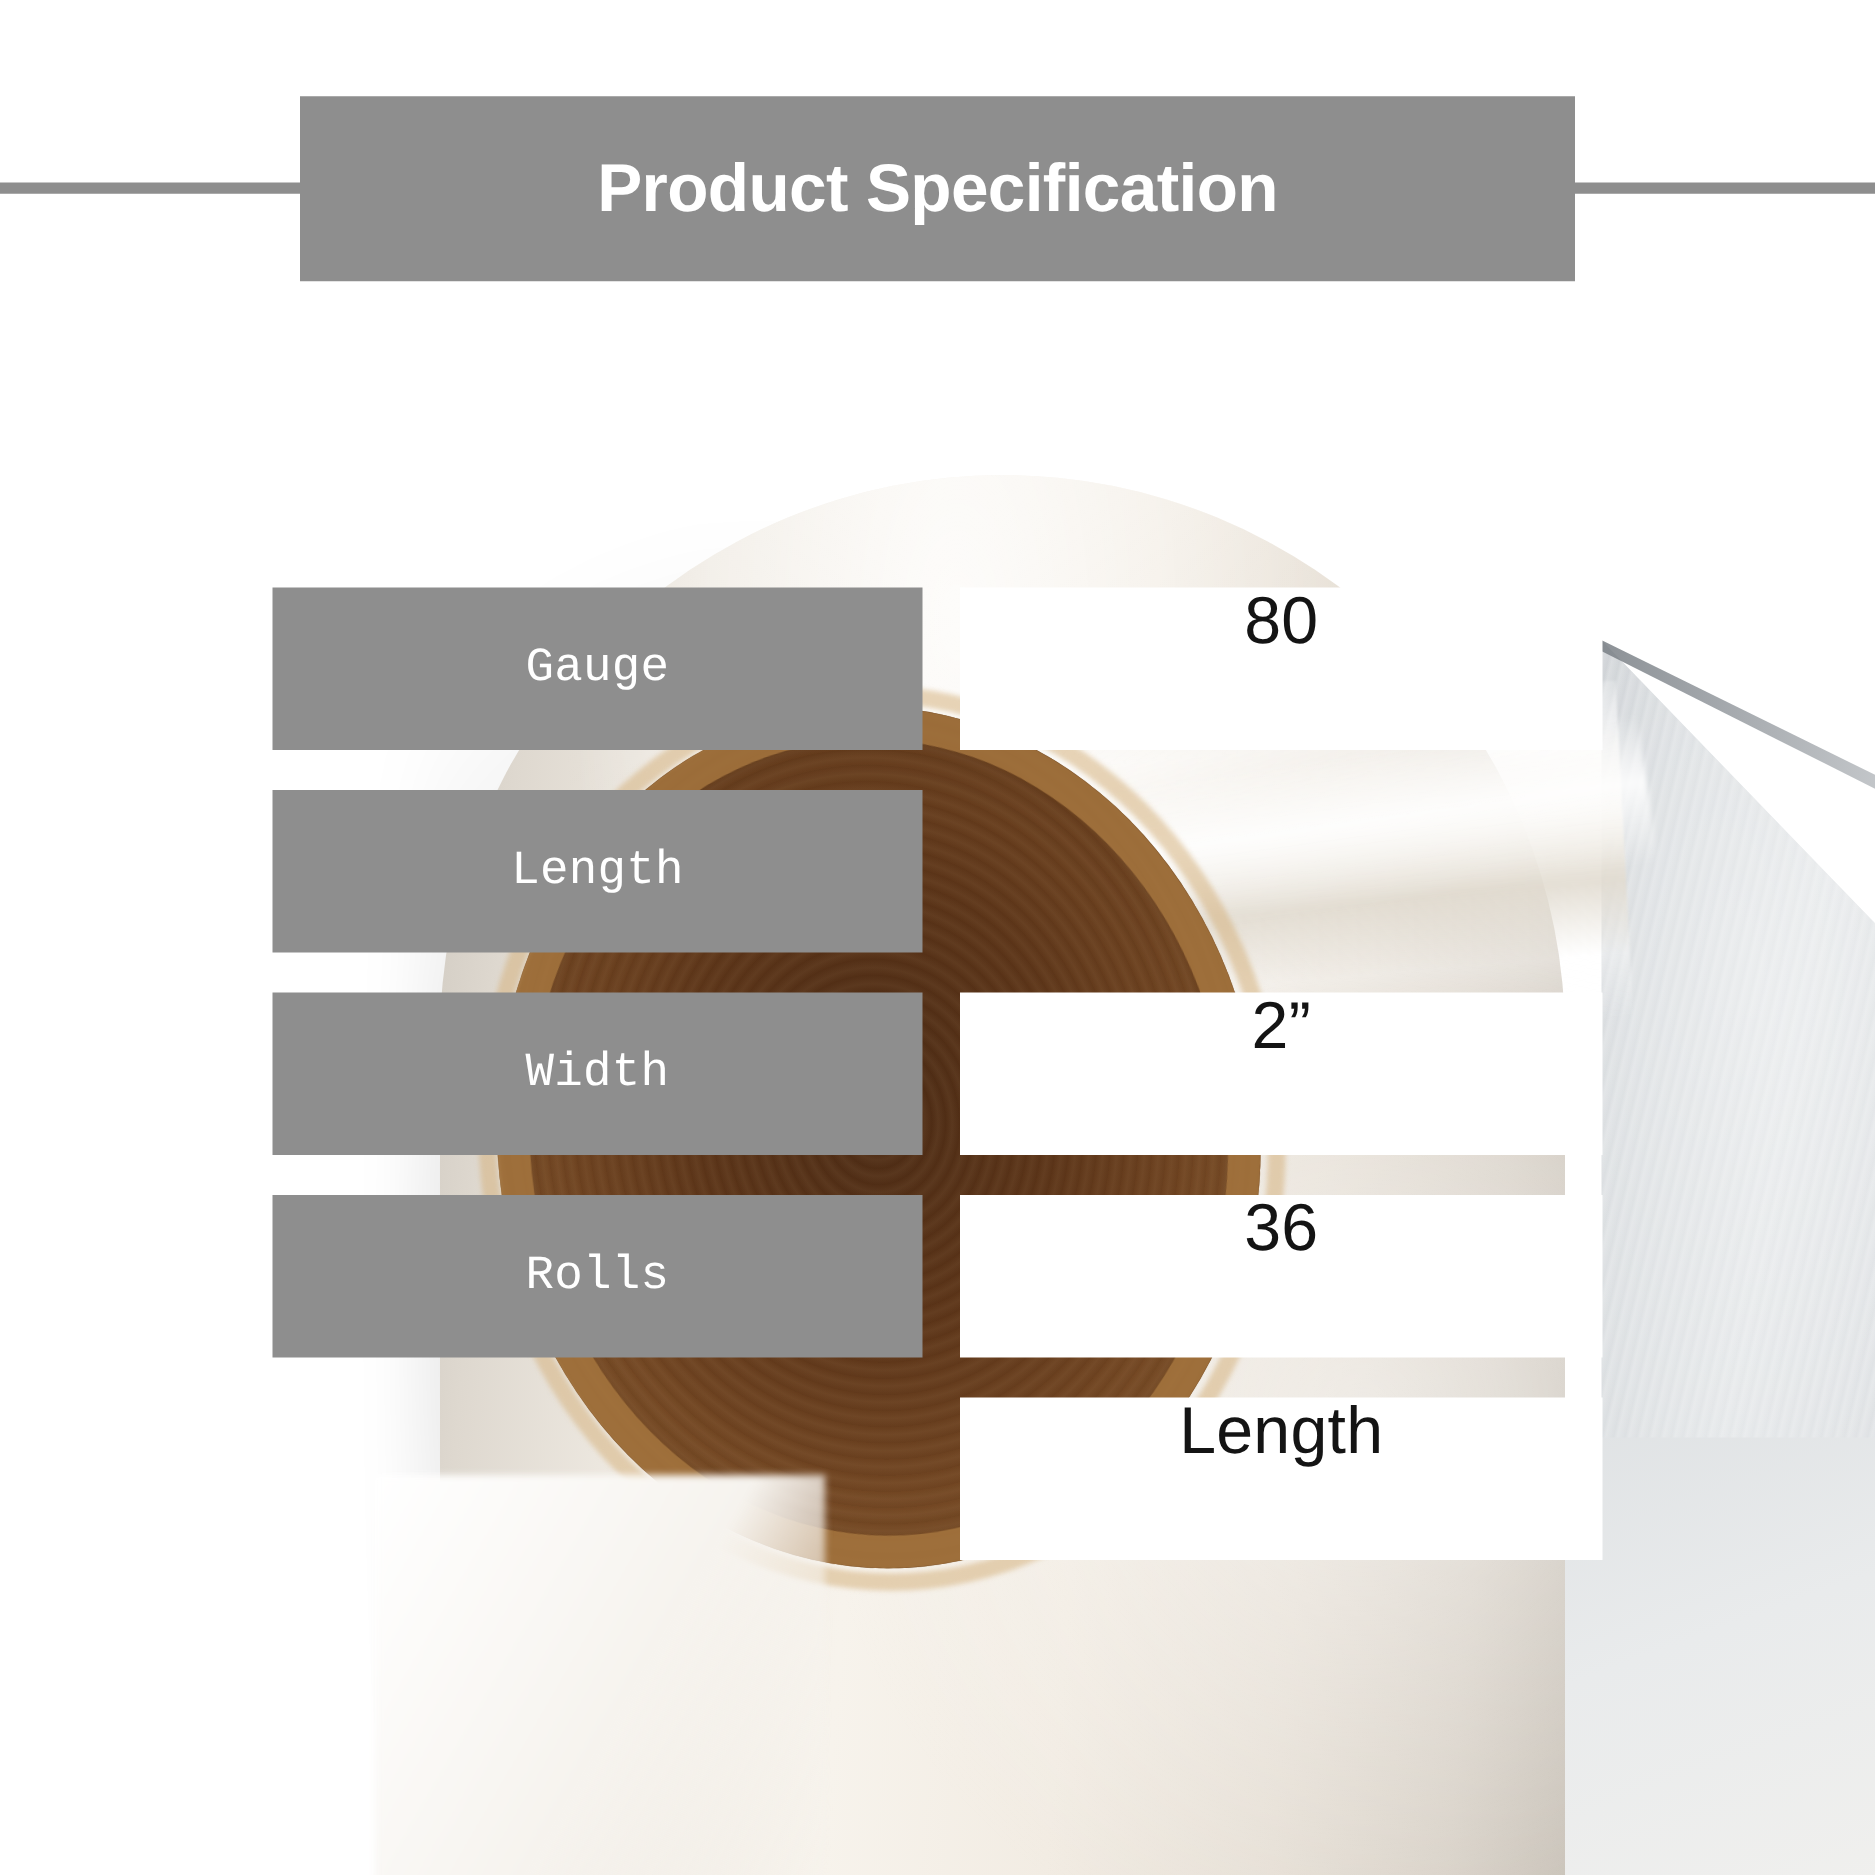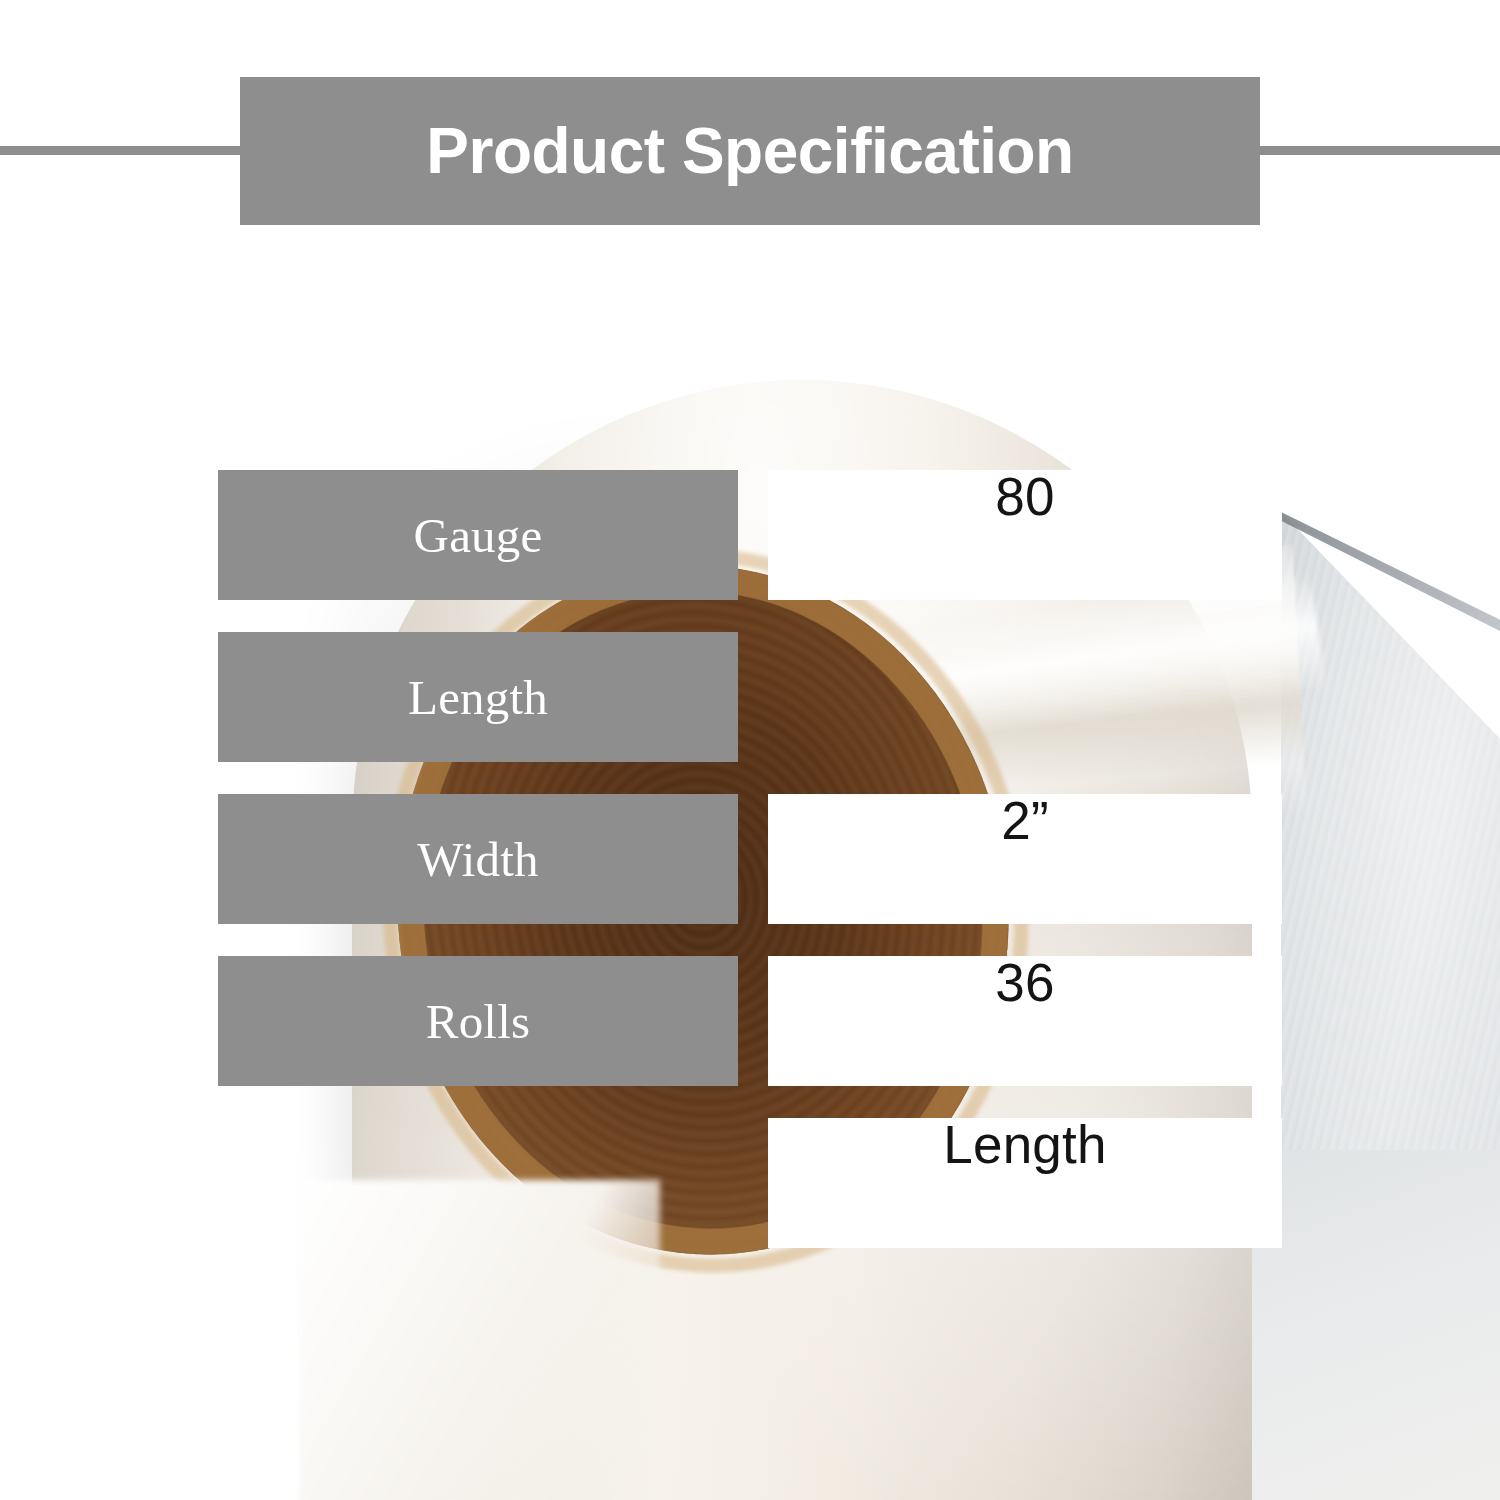--- a/index.html
+++ b/index.html
@@ -251,21 +251,21 @@
     height: 148px;
     background: #8e8e8e;
     display: flex;
     align-items: center;
     justify-content: center;
   }
   .title-text {
     color: #ffffff;
     font-family: "Liberation Sans", sans-serif;
     font-weight: 700;
-    font-size: 64px;
+    font-size: 54px;
     letter-spacing: -0.5px;
     line-height: 1;
     white-space: nowrap;
   }
 
   
   .spec-table {
     position: absolute;
     left: 218px;
     top: 470px;
@@ -284,23 +284,23 @@
     top: 0px;
     width: 520px;
     height: 130px;
     background: #8e8e8e;
     display: flex;
     align-items: center;
     justify-content: center;
   }
   .spec-label span {
     color: #ffffff;
-    font-family: Liberation Serif, serif;
+    font-family: Liberation Mono, monospace;
     font-weight: 300;
-    font-size: 49px;
+    font-size: 38px;
     letter-spacing: 0.2px;
     line-height: 1;
   }
 
   .spec-value {
     position: absolute;
     left: 550px;
     top: 0px;
     width: 514px;
     height: 130px;

